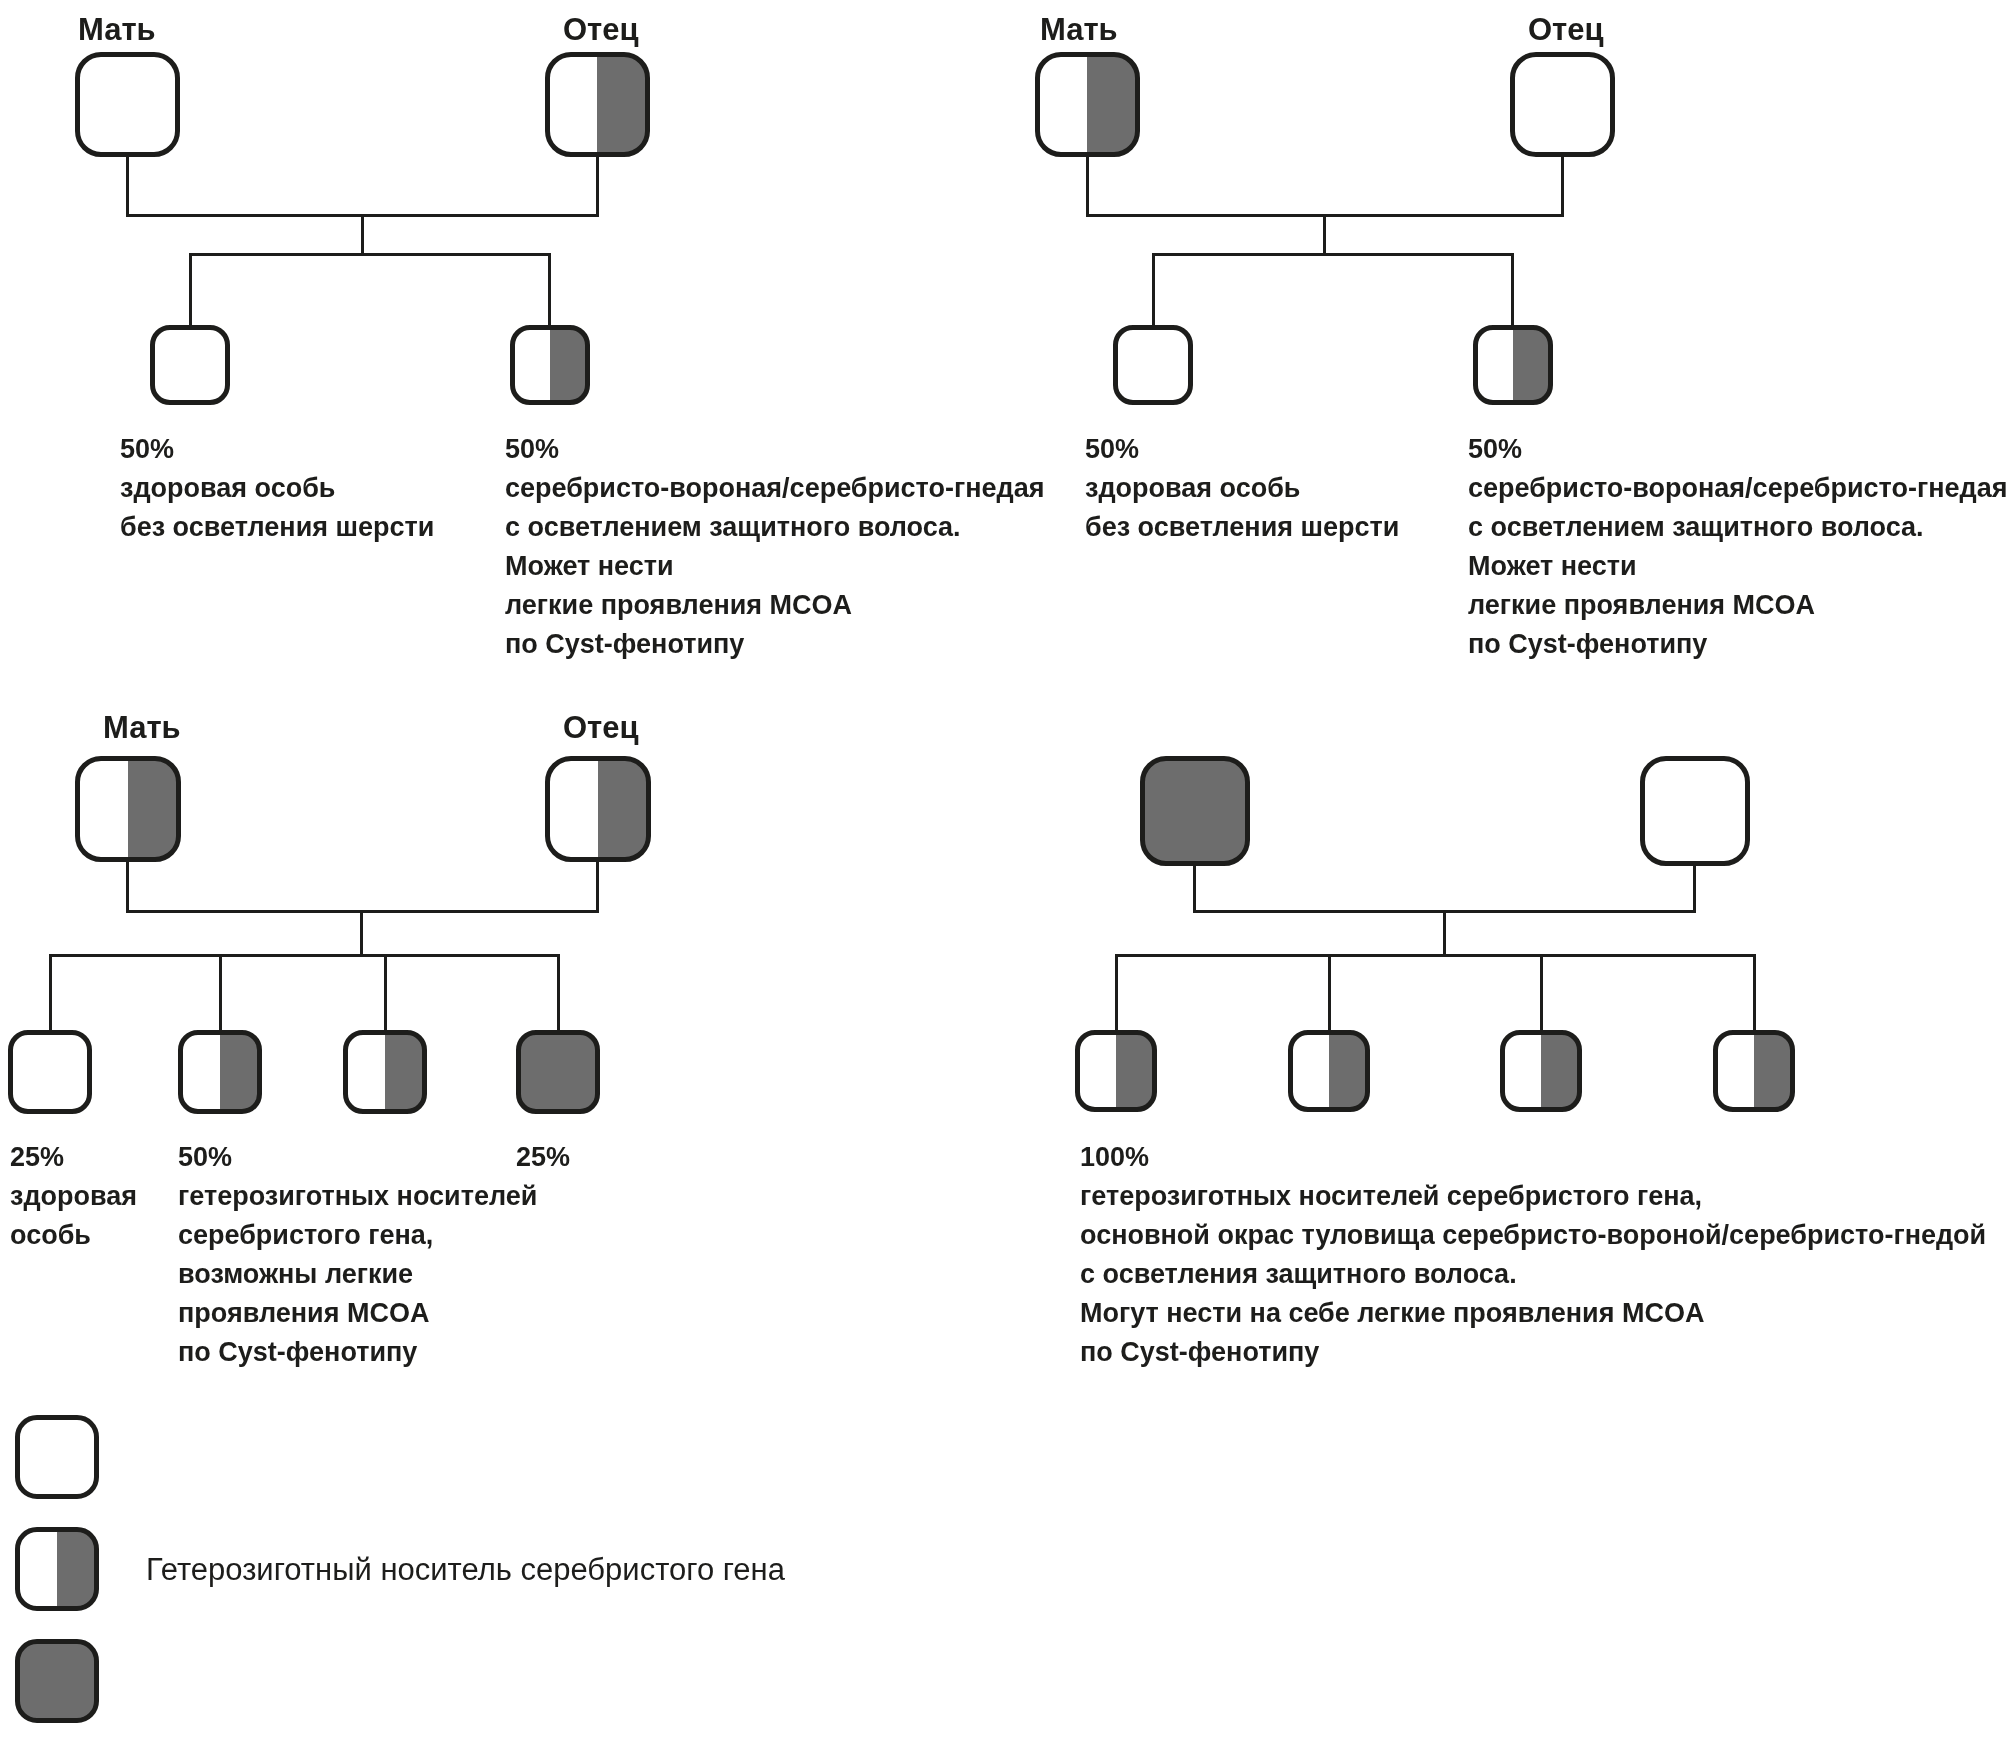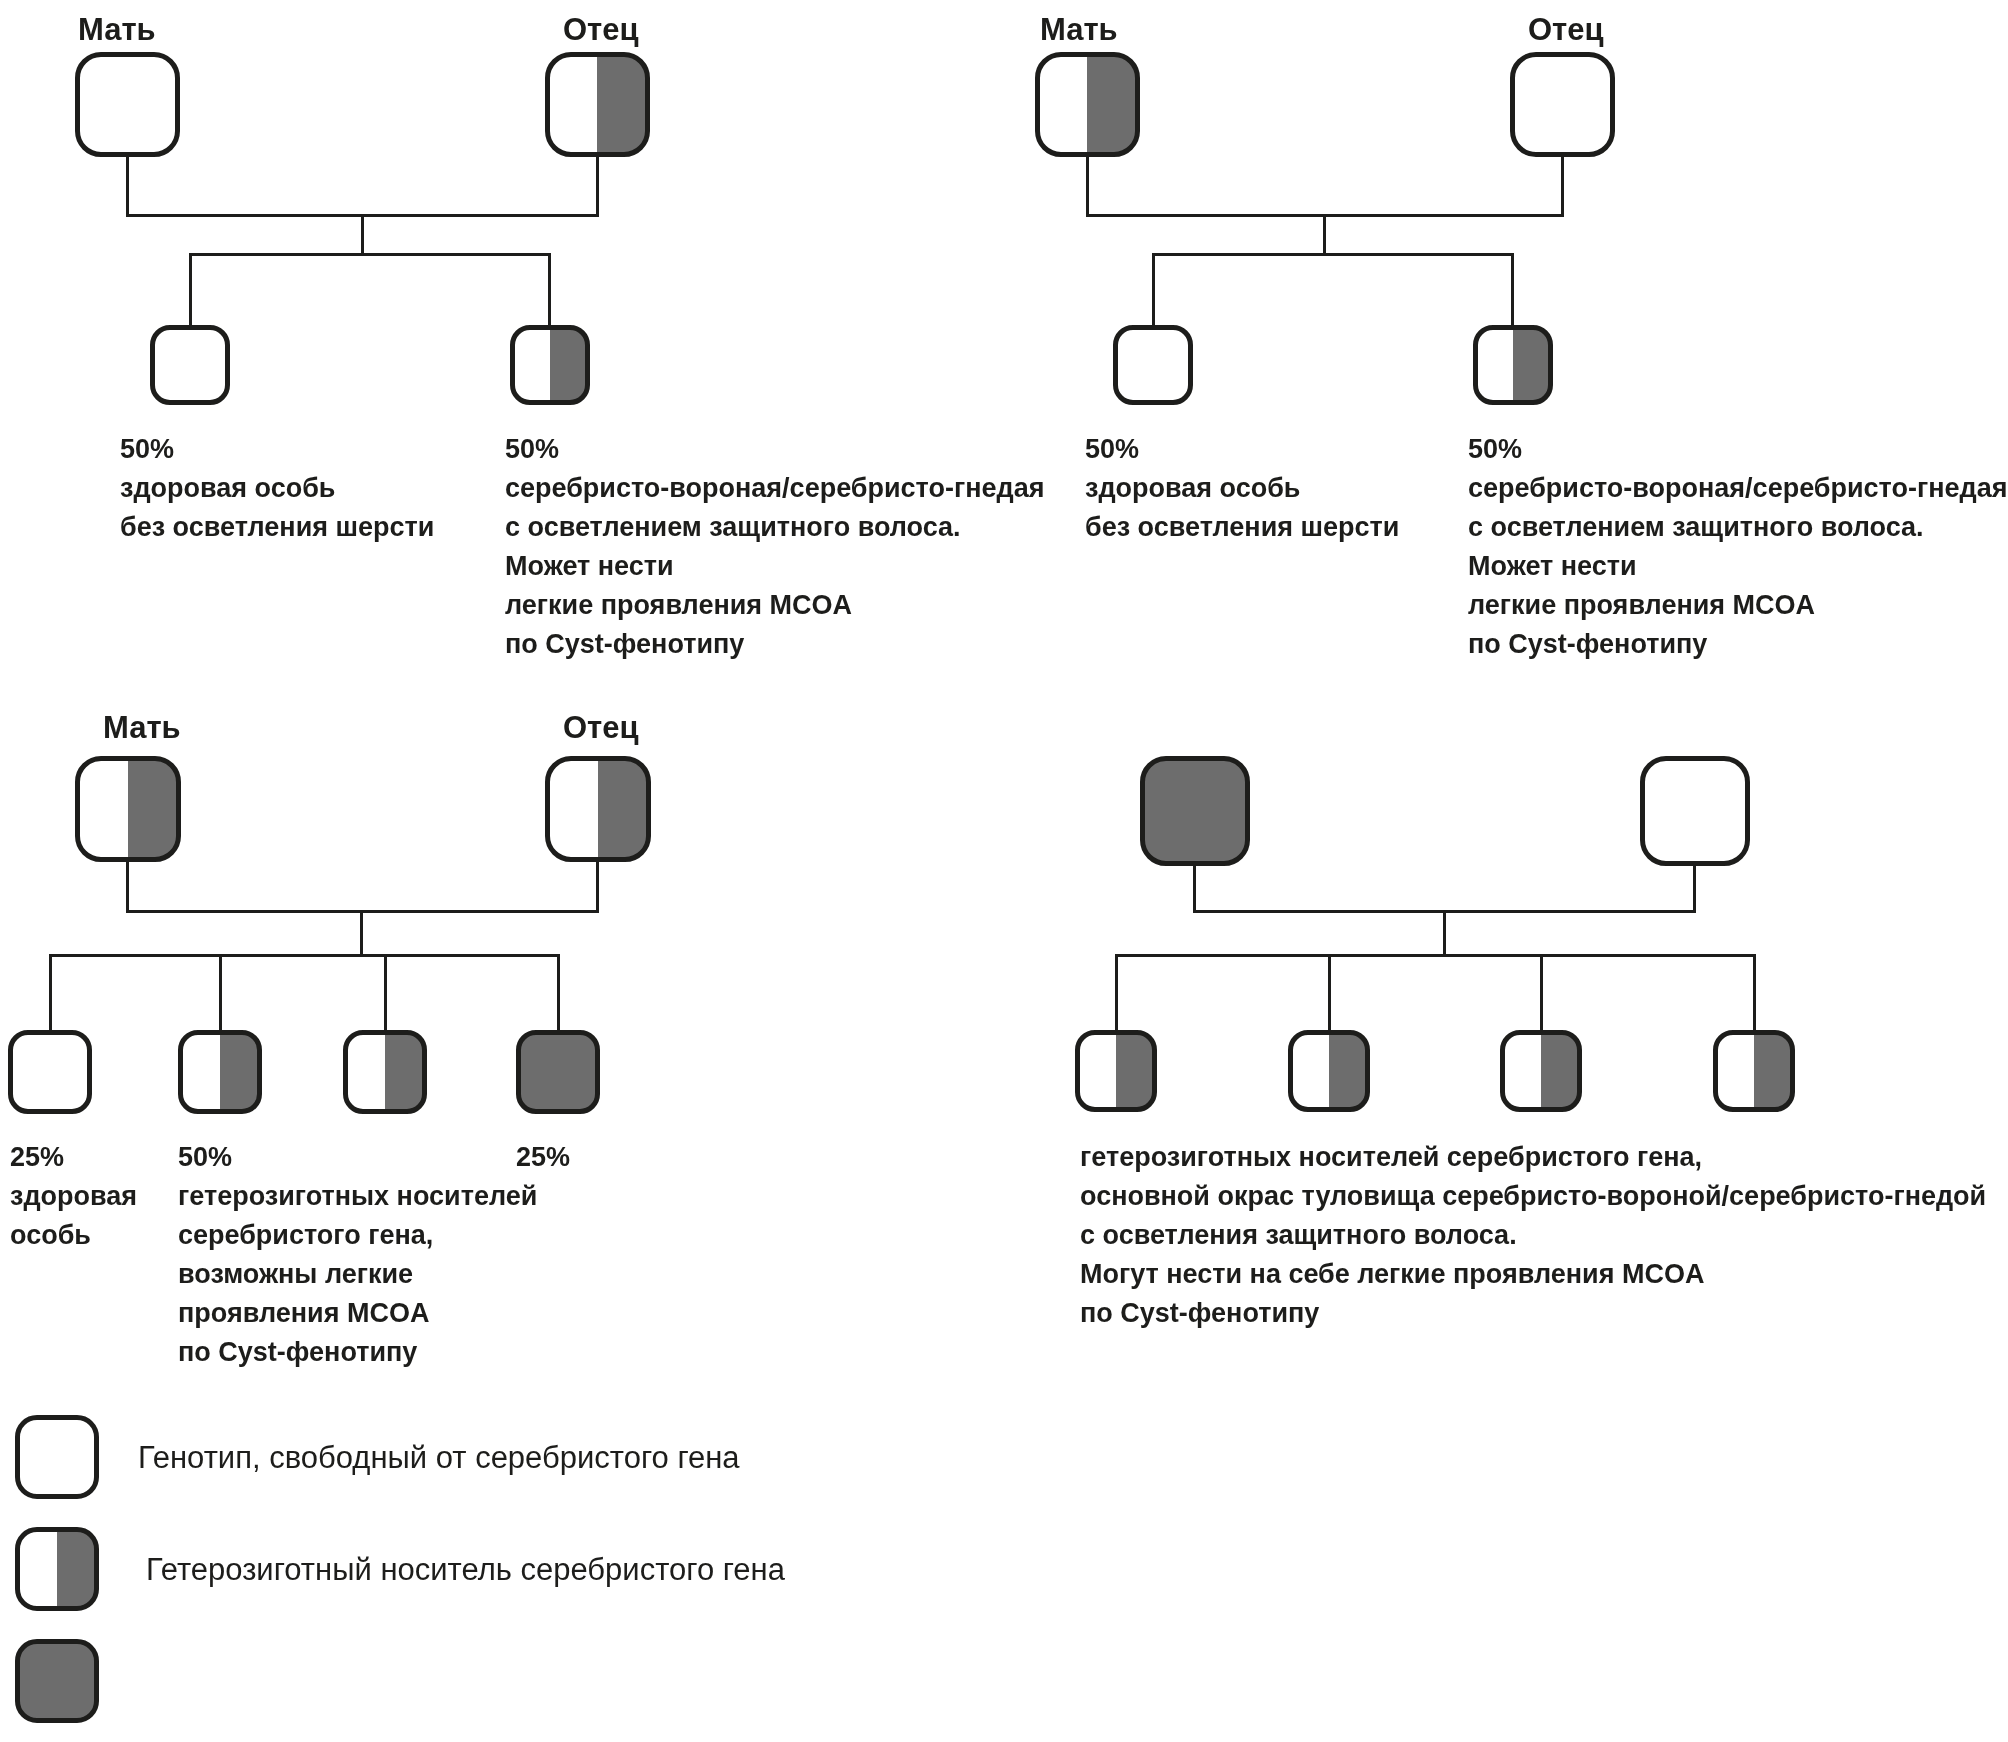--- a/index.html
+++ b/index.html
@@ -141,31 +141,31 @@
     <div class="line" style="left:1328px;top:954px;width:3px;height:78px"></div>
     <div class="line" style="left:1540px;top:954px;width:3px;height:78px"></div>
     <div class="line" style="left:1753px;top:954px;width:3px;height:78px"></div>
 
     <div class="sq r20" style="left:1075px;top:1030px;width:82px;height:82px" data-type="het"></div>
     <div class="sq r20" style="left:1288px;top:1030px;width:82px;height:82px" data-type="het"></div>
     <div class="sq r20" style="left:1500px;top:1030px;width:82px;height:82px" data-type="het"></div>
     <div class="sq r20" style="left:1713px;top:1030px;width:82px;height:82px" data-type="het"></div>
 
     <div class="tblock" style="left:1080px;top:1138px">
+      <div>100%</div>
       <div class="desc">гетерозиготных носителей серебристого гена,
 основной окрас туловища серебристо-вороной/серебристо-гнедой
 с осветления защитного волоса.
 Могут нести на себе легкие проявления MCOA
 по Cyst-фенотипу</div>
     </div>
   </div>
 
   <div class="panel">
     <div class="sq r22" style="left:15px;top:1415px;width:84px;height:84px" data-type="clear"></div>
-    <div class="legend-label" style="left:138px;top:1440px">Генотип, свободный от серебристого гена</div>
 
     <div class="sq r22" style="left:15px;top:1527px;width:84px;height:84px" data-type="het"></div>
     <div class="legend-label" style="left:146px;top:1552px">Гетерозиготный носитель серебристого гена</div>
 
     <div class="sq r22" style="left:15px;top:1639px;width:84px;height:84px" data-type="hom"></div>
   </div>
 
 </div>
 
 </body></html>

